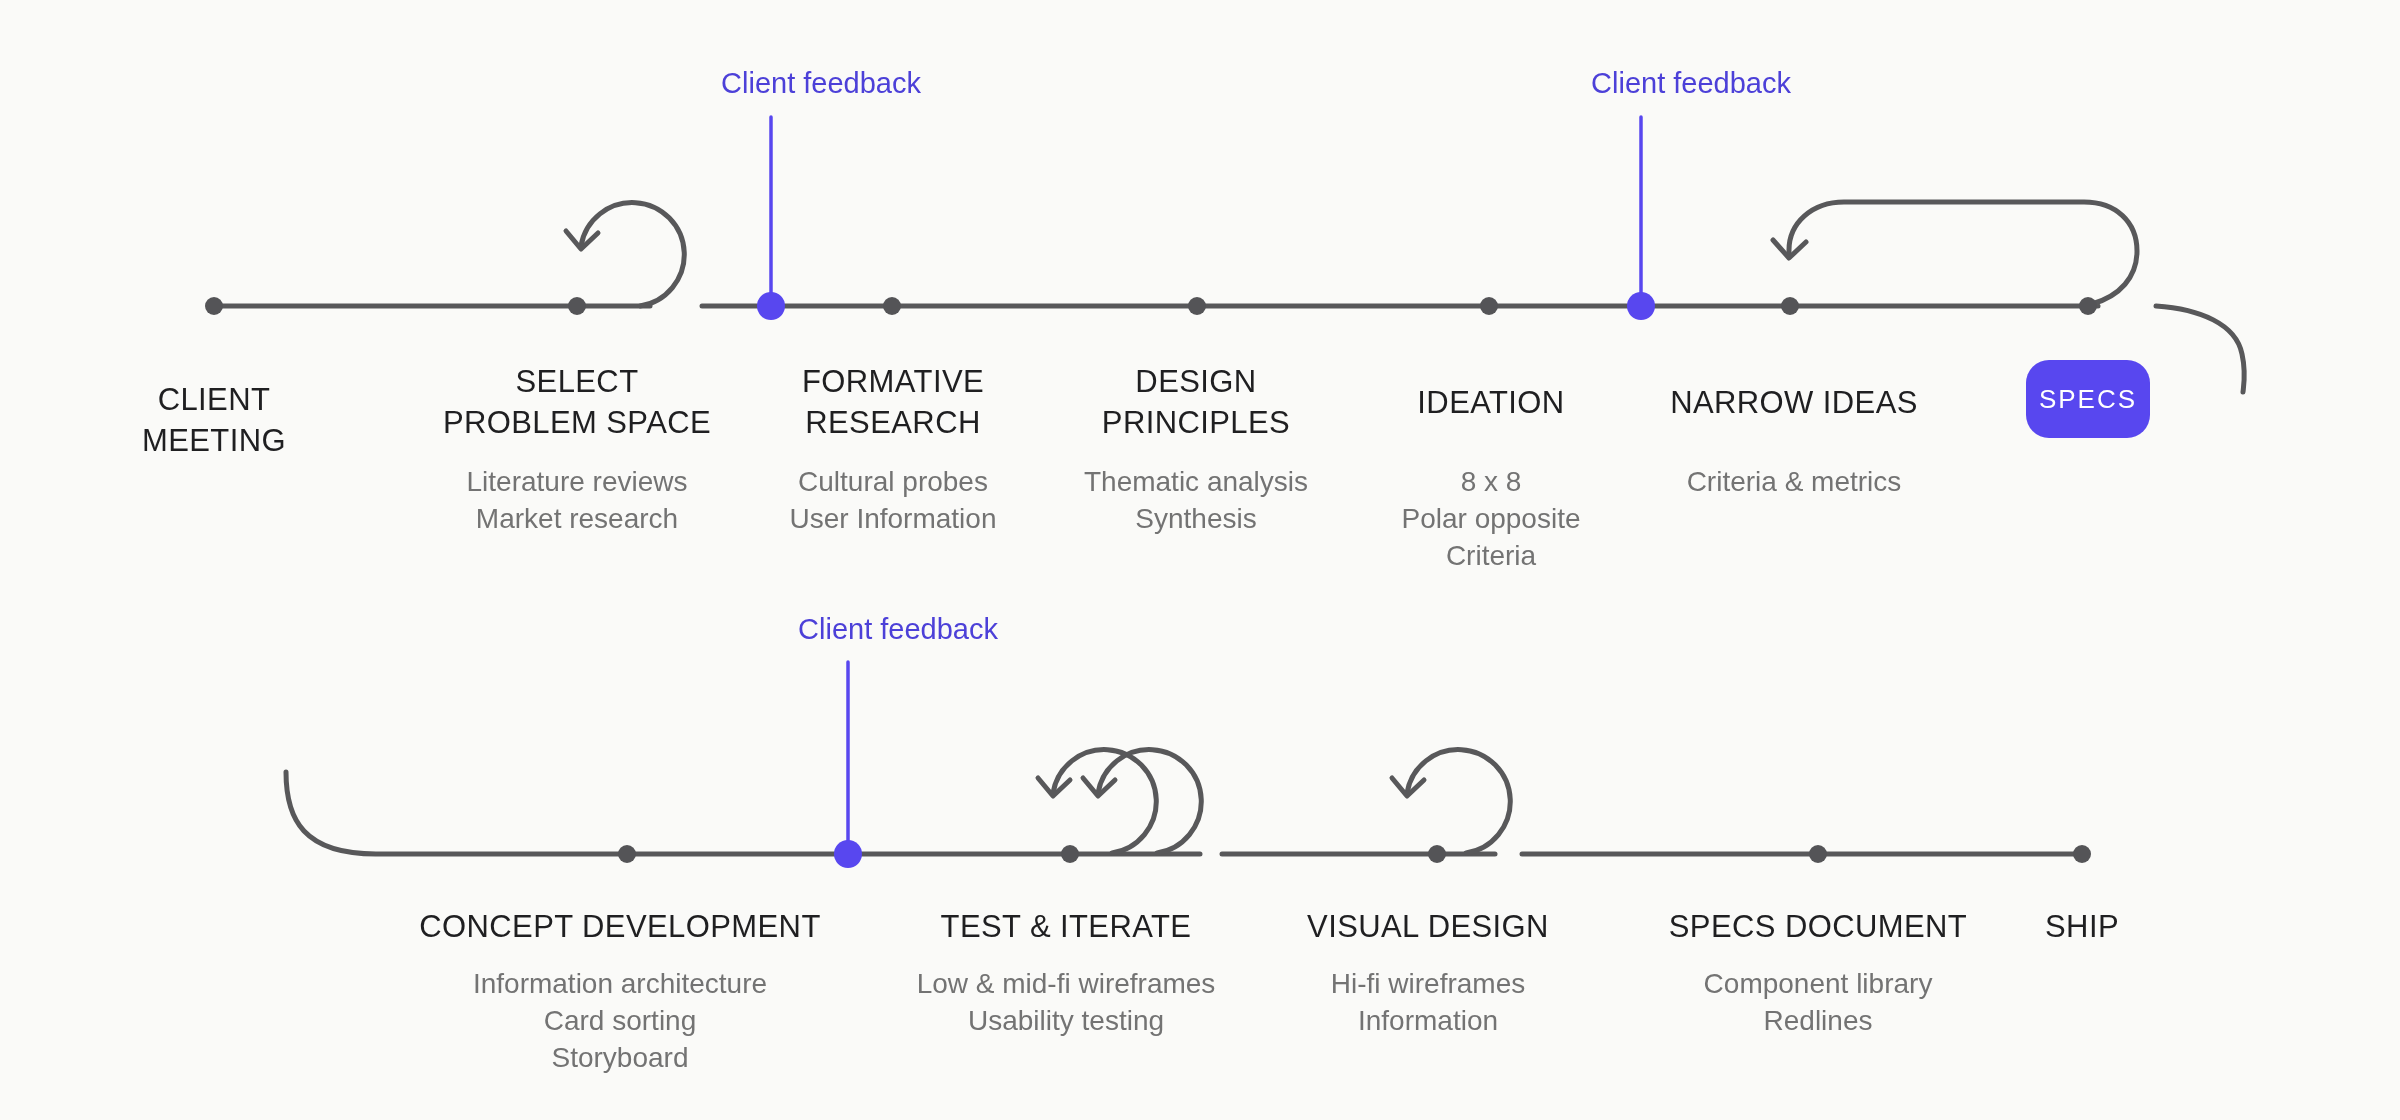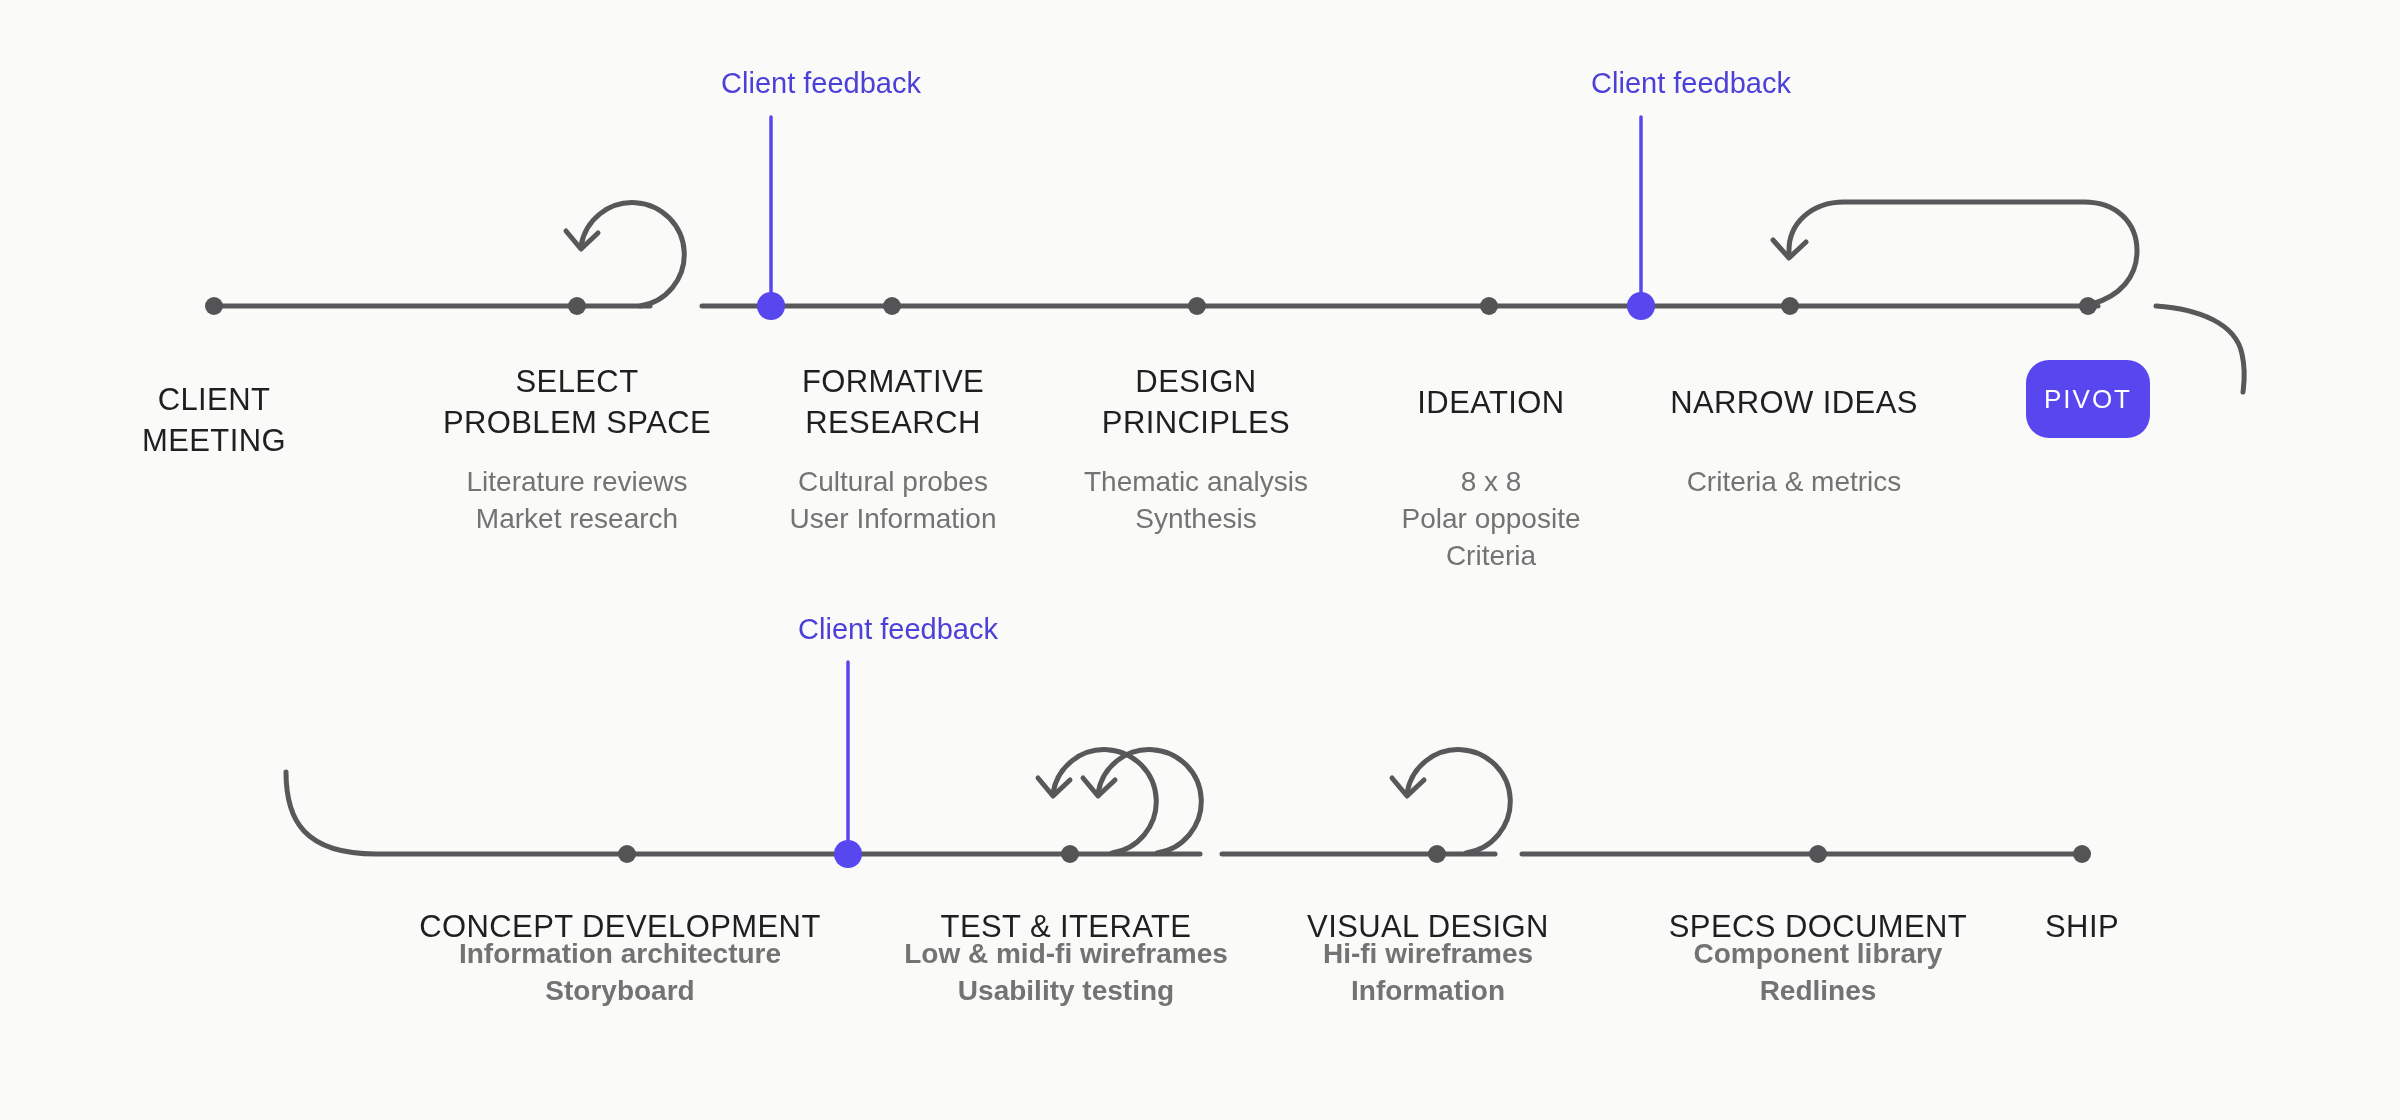--- a/index.html
+++ b/index.html
@@ -15,21 +15,21 @@
     position:absolute;left:0;right:0;height:84px;
     display:flex;flex-direction:column;justify-content:center;align-items:center;
     font-size:31px;line-height:41px;letter-spacing:0.4px;
     color:#1F1F21;white-space:pre;font-weight:400;
   }
   .row1 .stage-title{top:360px;}
   .row1.low .stage-title{top:378px;}
   .row2 .stage-title{top:884px;}
   .stage-details{position:absolute;left:0;right:0;}
   .row1 .stage-details{top:463px;}
-  .row2 .stage-details{top:935px;font-weight:bold;}
+  .row2 .stage-details{top:965px;}
   .stage-detail{
     font-size:28px;line-height:37px;color:#737373;white-space:pre;
   }
   .feedback-label{
     position:absolute;width:300px;text-align:right;
     font-size:29px;line-height:34px;color:#4C40D8;
   }
   .pivot-button{
     position:absolute;left:2026px;top:360px;width:124px;height:78px;
     background:#5847EF;border-radius:23px;
@@ -151,26 +151,27 @@
     <div class="stage-title">NARROW IDEAS</div>
     <div class="stage-details">
       <div class="stage-detail">Criteria &amp; metrics</div>
     </div>
   </div>
 
   <div class="feedback-label" style="left:621px;top:66px">Client feedback</div>
   <div class="feedback-label" style="left:1491px;top:66px">Client feedback</div>
   <div class="feedback-label" style="left:698px;top:612px">Client feedback</div>
 
-  <div class="pivot-button">PIVOT</div>
+  <div class="pivot-button">SPECS</div>
 
   <div class="stage row2" style="left:440px">
     <div class="stage-title">CONCEPT DEVELOPMENT</div>
     <div class="stage-details">
       <div class="stage-detail">Information architecture</div>
+      <div class="stage-detail">Card sorting</div>
       <div class="stage-detail">Storyboard</div>
     </div>
   </div>
 
   <div class="stage row2" style="left:886px">
     <div class="stage-title">TEST &amp; ITERATE</div>
     <div class="stage-details">
       <div class="stage-detail">Low &amp; mid-fi wireframes</div>
       <div class="stage-detail">Usability testing</div>
     </div>

